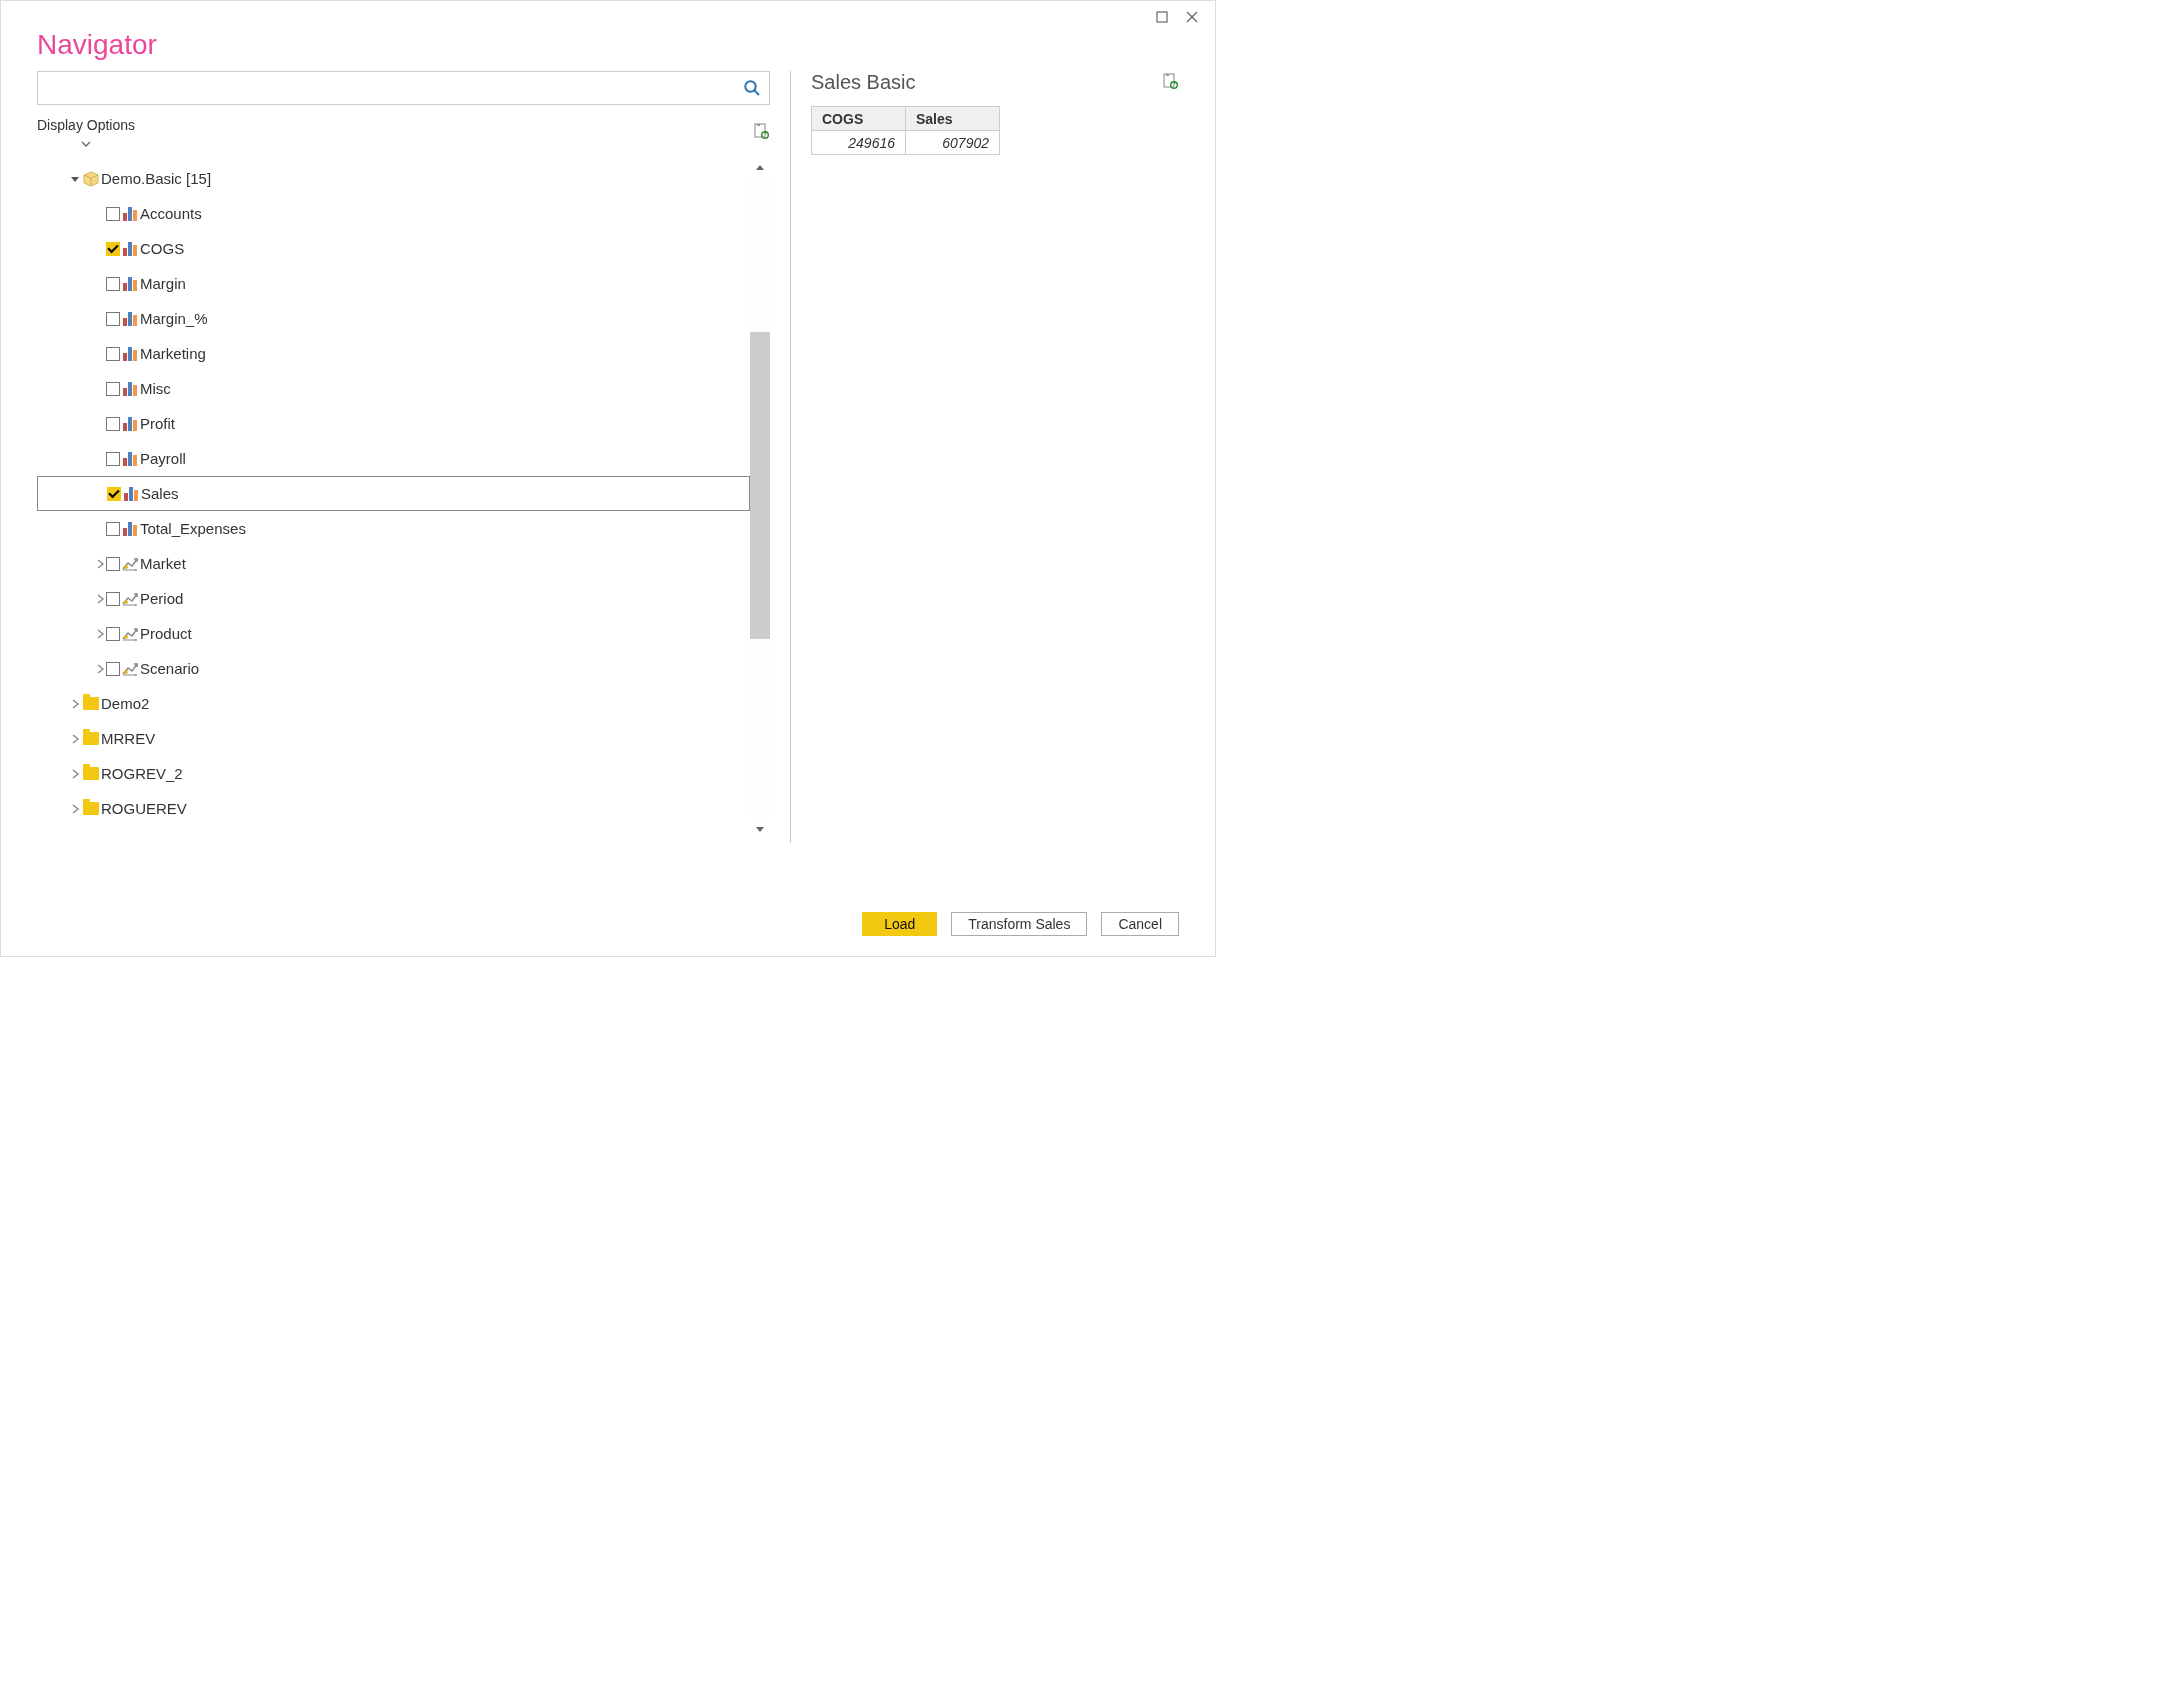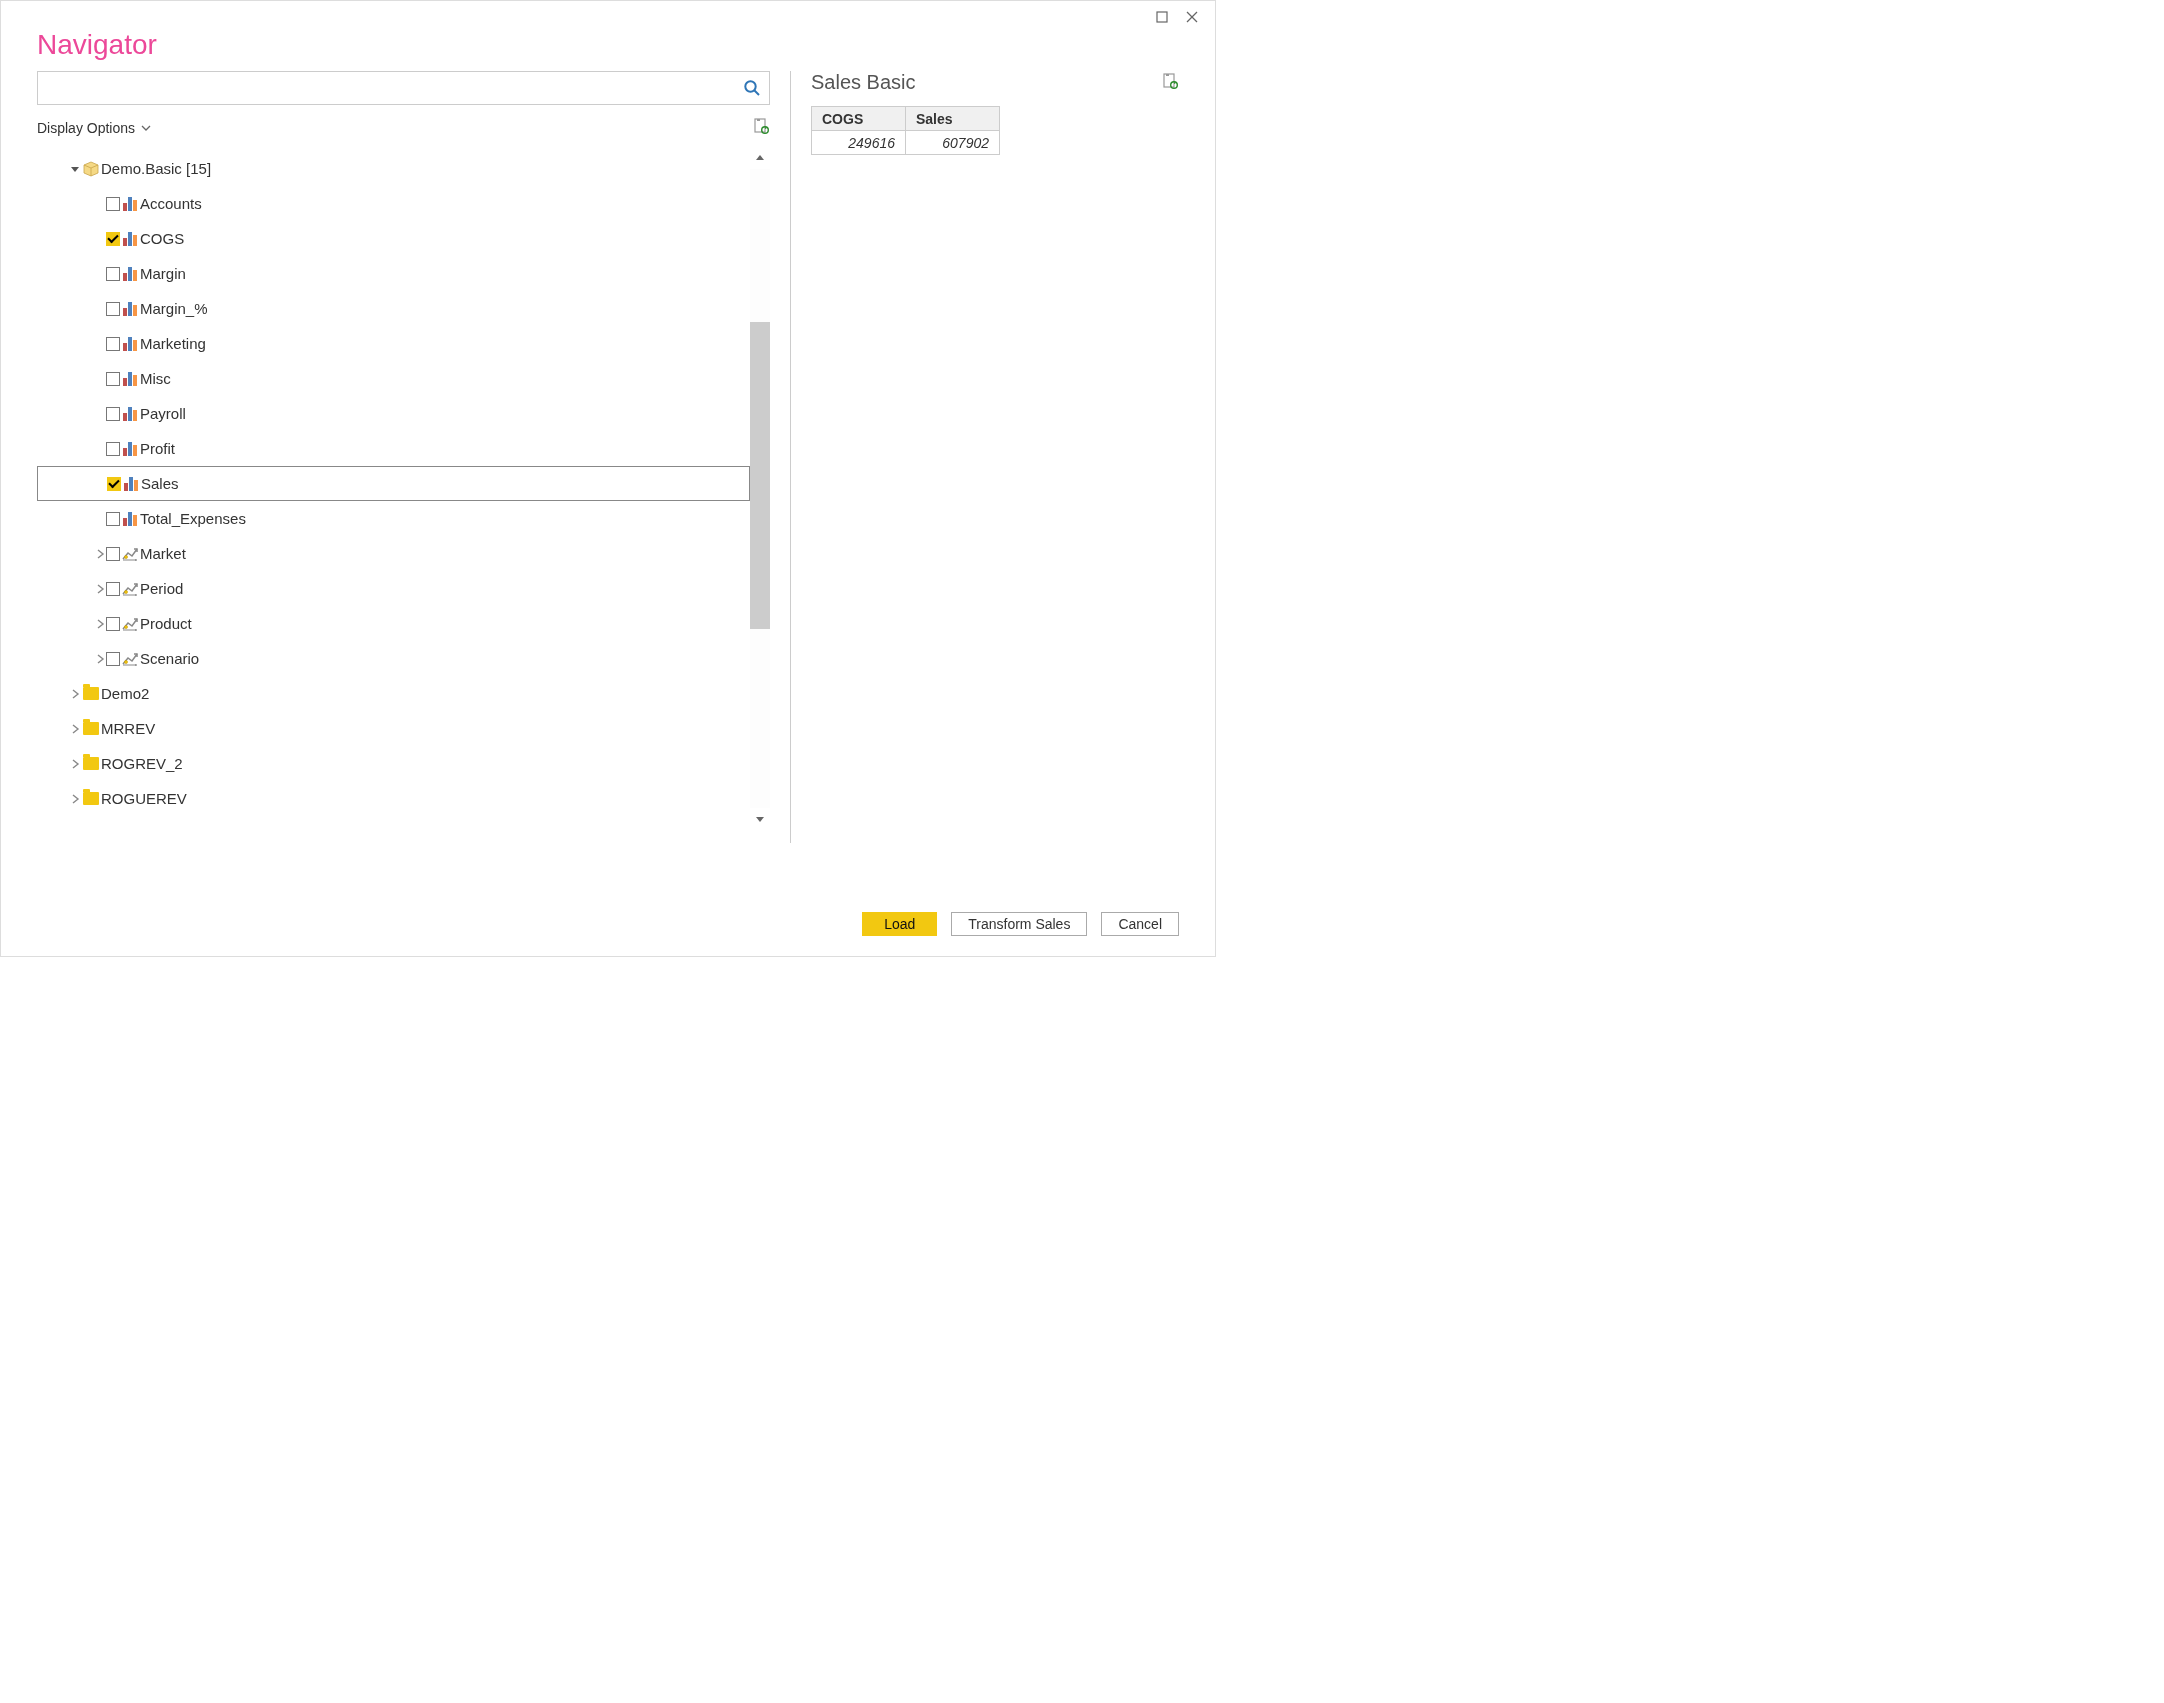--- a/index.html
+++ b/index.html
@@ -68,20 +68,21 @@
     margin-top: 10px;
     padding: 2px 0;
   }
   .display-options {
     display: flex;
     align-items: center;
     gap: 6px;
     font-size: 14px;
     color: #333;
     cursor: pointer;
+    flex-direction: column;
   }
   .tree-wrap {
     margin-top: 6px;
     display: flex;
     height: 683px;
   }
   .tree {
     flex: 1;
     overflow: hidden;
     padding-top: 4px;
@@ -369,33 +370,33 @@
               <div class="node indent-1">
                 <span class="expander spacer"></span>
                 <span class="chk"></span>
                 <span class="icon-slot">
                   <span class="bar-icon">
                     <span class="b1"></span>
                     <span class="b2"></span>
                     <span class="b3"></span>
                   </span>
                 </span>
+                <span class="node-label">Profit</span>
+              </div>
+              <div class="node indent-1">
+                <span class="expander spacer"></span>
+                <span class="chk"></span>
+                <span class="icon-slot">
+                  <span class="bar-icon">
+                    <span class="b1"></span>
+                    <span class="b2"></span>
+                    <span class="b3"></span>
+                  </span>
+                </span>
                 <span class="node-label">Payroll</span>
-              </div>
-              <div class="node indent-1">
-                <span class="expander spacer"></span>
-                <span class="chk"></span>
-                <span class="icon-slot">
-                  <span class="bar-icon">
-                    <span class="b1"></span>
-                    <span class="b2"></span>
-                    <span class="b3"></span>
-                  </span>
-                </span>
-                <span class="node-label">Profit</span>
               </div>
               <div class="node indent-1 selected">
                 <span class="expander spacer"></span>
                 <span class="chk checked"></span>
                 <span class="icon-slot">
                   <span class="bar-icon">
                     <span class="b1"></span>
                     <span class="b2"></span>
                     <span class="b3"></span>
                   </span>

